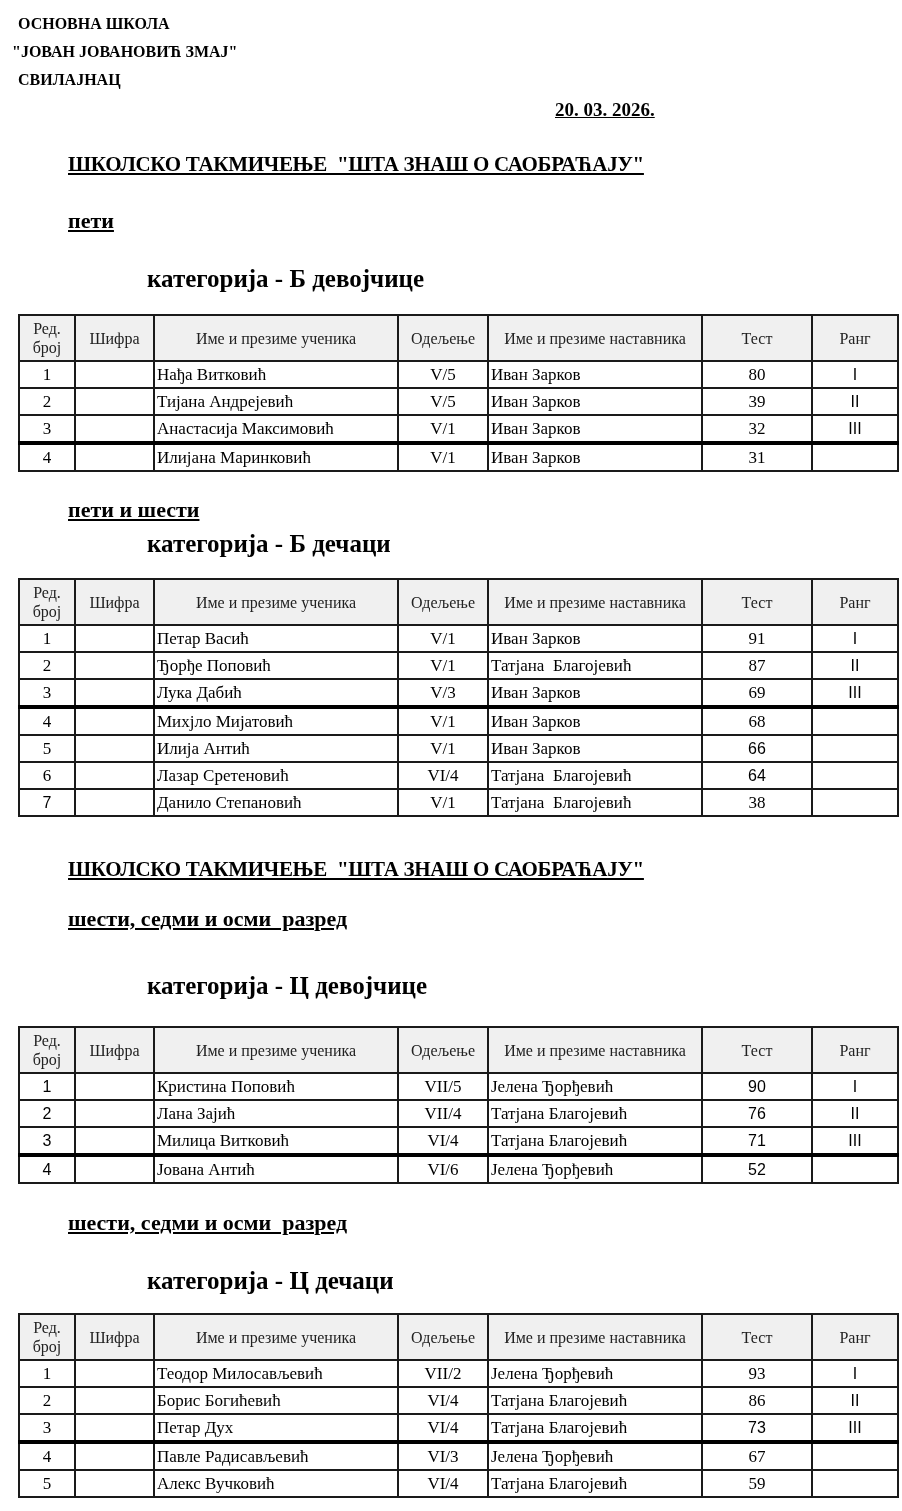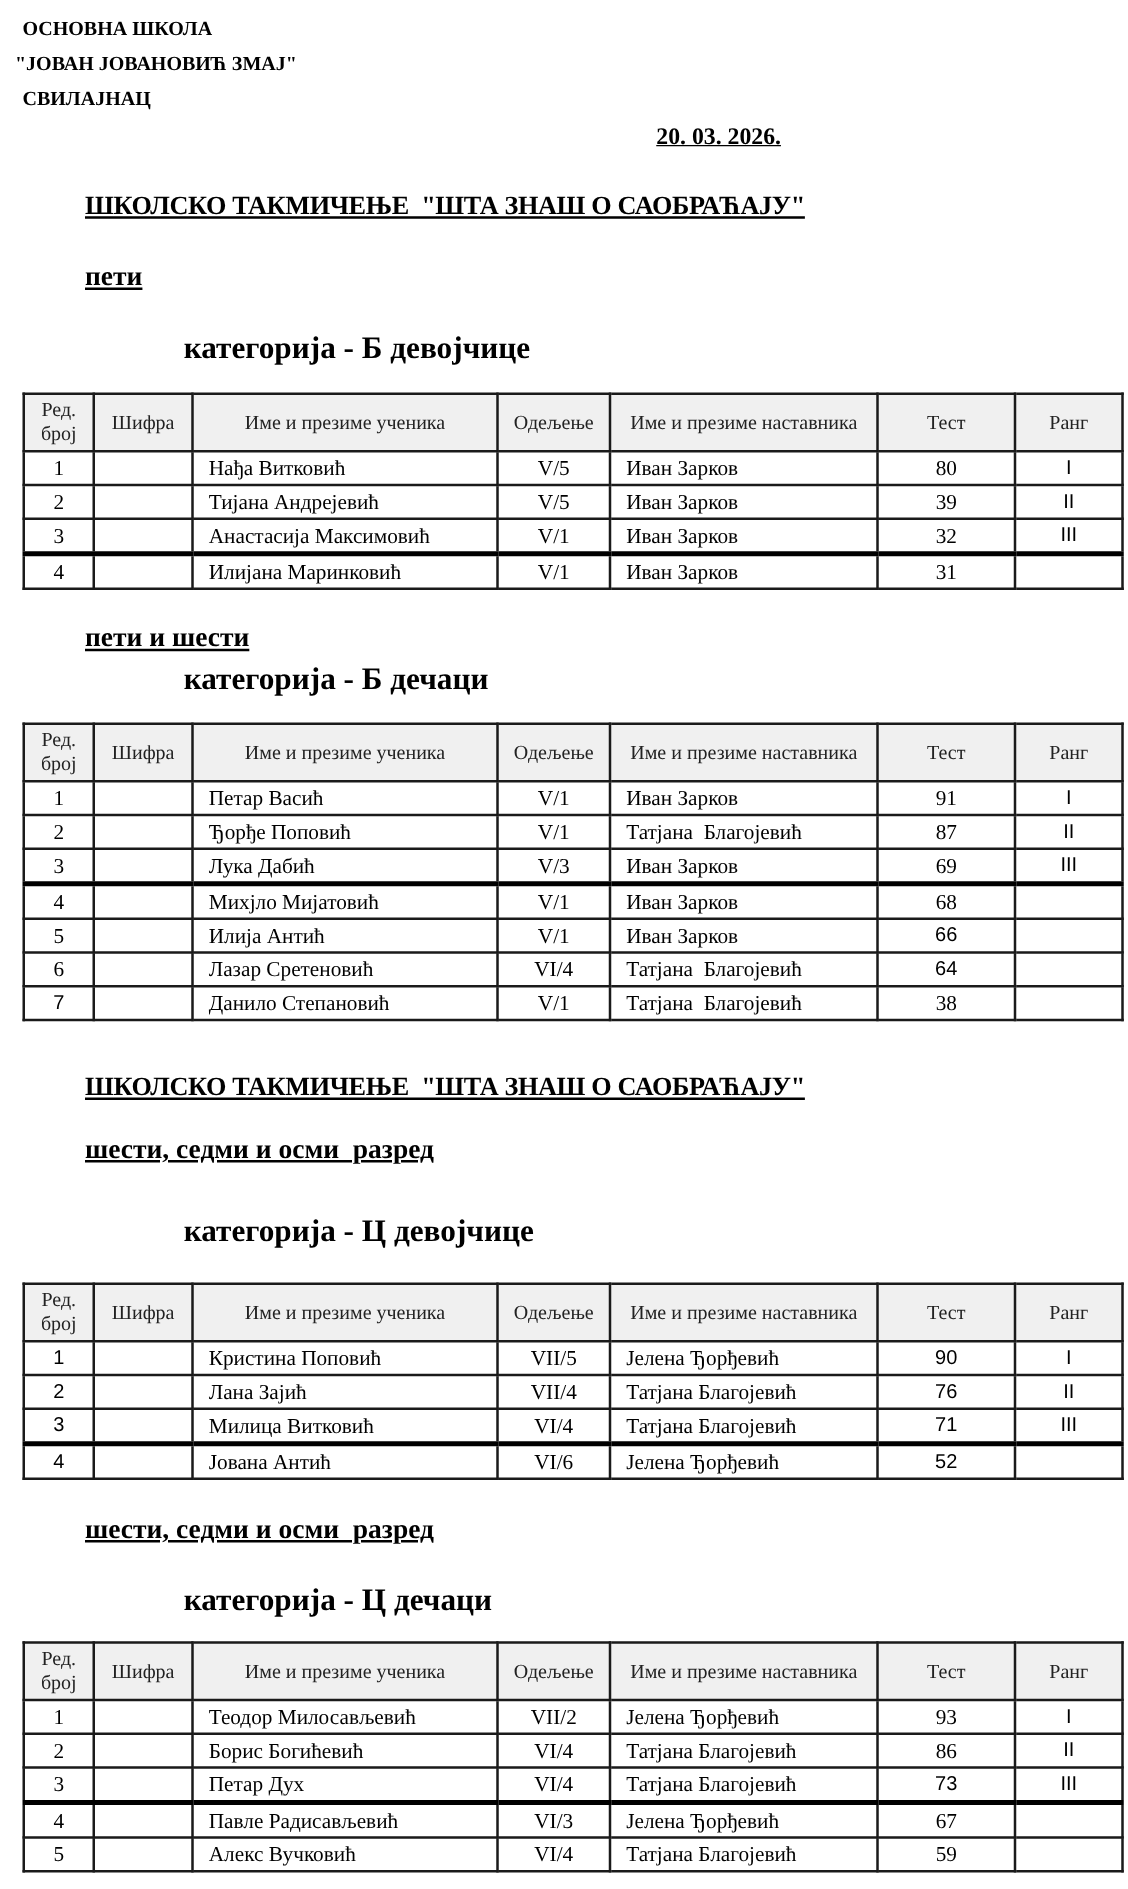--- a/index.html
+++ b/index.html
@@ -1,27 +1,27 @@
 <!DOCTYPE html>
 <html><head>
   <meta charset="utf-8">
   <style>
     html, body { margin: 0; padding: 0; background: #ffffff; }
     body { width: 902px; height: 1511px; position: relative; overflow: hidden; color: #000; font-family: "Liberation Serif", serif; }
     .abs { position: absolute; }
     .school { font-weight: bold; font-size: 16px; line-height: 28px; white-space: pre; }
-    .date { font-weight: bold; font-size: 19px; text-decoration: underline; }
+    .date { font-weight: bold; font-size: 19px; text-decoration: underline; margin-left: 30px; }
     .comp-title { font-weight: bold; font-size: 21px; text-decoration: underline; letter-spacing: -0.3px; white-space: pre; }
     .grade { font-weight: bold; font-size: 22px; text-decoration: underline; white-space: pre; }
     .category { font-weight: bold; font-size: 25px; }
     table.res { position: absolute; left: 18px; width: 879px; border-collapse: collapse; table-layout: fixed; font-size: 17px; }
     table.res td, table.res th { border: 2px solid #1a1a1a; padding: 0; height: 25px; line-height: 22px; }
     table.res th { background: #f0f0f0; font-weight: normal; font-size: 16px; height: 44px; line-height: 19px; color: #222; }
     table.res td.c { text-align: center; }
-    table.res td.l { text-align: left; padding-left: 12px; white-space: pre; }
+    table.res td.l { text-align: left; padding-left: 2px; white-space: pre; }
     table.res td.sans { font-family: "Liberation Sans", sans-serif; font-size: 16px; }
     table.res td.rank { font-family: "Liberation Sans", sans-serif; font-size: 16px; text-align: center; }
     table.res tr.cut td { border-top: 4px solid #000; }
     col.c1 { width: 56px; } col.c2 { width: 79px; } col.c3 { width: 244px; } col.c4 { width: 90px; }
     col.c5 { width: 214px; } col.c6 { width: 110px; } col.c7 { width: 86px; }
   </style>
 </head>
 <body>
 
 <div class="abs school" style="left:18px; top:10px;">ОСНОВНА ШКОЛА</div>

